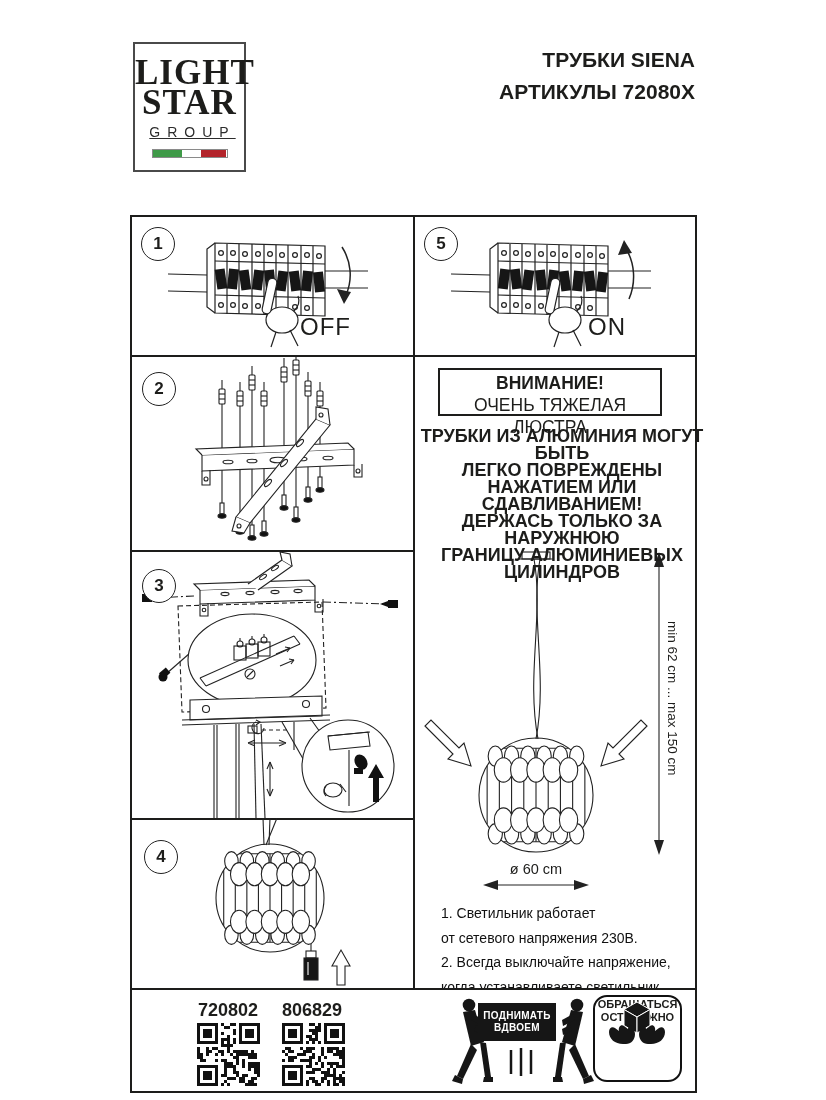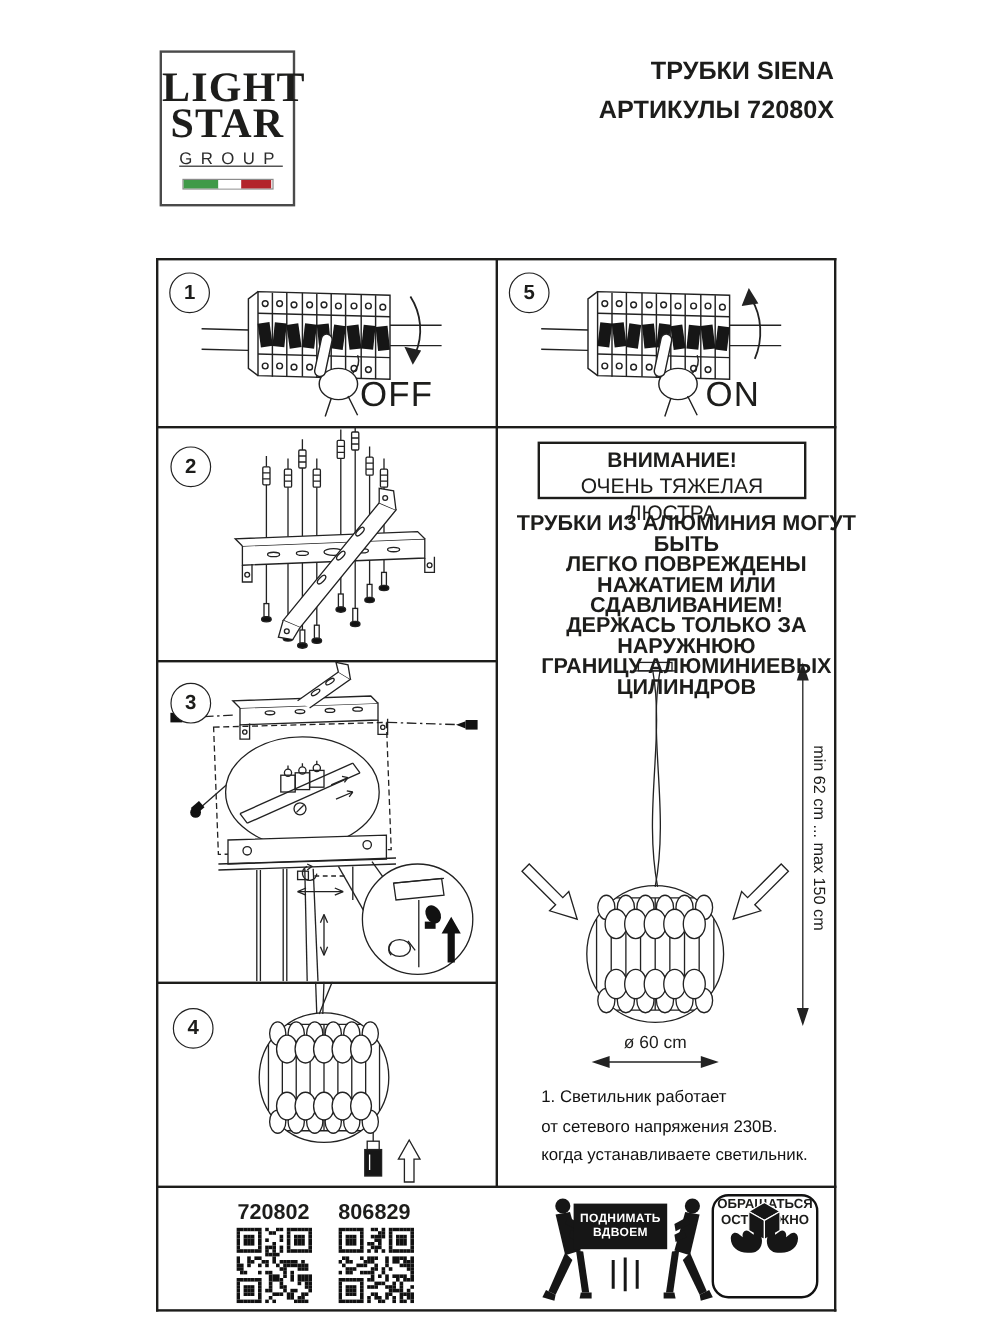--- a/index.html
+++ b/index.html
@@ -21,21 +21,21 @@
   .instr-line{font-weight:700;font-size:24px;line-height:30px;letter-spacing:1.2px;}
   
   #sheet{position:absolute;left:130px;top:215px;width:567px;height:878px;}
   .hl,.vl{position:absolute;background:#1d1d1b;}
   .hl{height:2px;} .vl{width:2px;}
   .panel{position:absolute;overflow:hidden;}
   .num{position:absolute;width:32px;height:32px;border:1.7px solid #222;border-radius:50%;
        display:flex;align-items:center;justify-content:center;font-size:17px;font-weight:600;
        background:#fff;z-index:3;}
   .panel svg{position:absolute;left:0;top:0;}
-  .state-label{position:absolute;font-size:29px;letter-spacing:1px;color:#1d1d1b;z-index:3;}
+  .state-label{position:absolute;font-size:24px;letter-spacing:1px;color:#1d1d1b;z-index:3;}
   
   #warn-box{position:absolute;left:30px;top:13px;width:224px;height:48px;border:2px solid #1d1d1b;
         box-sizing:border-box;text-align:center;padding-top:2px;z-index:3;background:#fff;}
   #warn-title{font-size:17.5px;font-weight:800;line-height:22px;}
   #warn-sub{font-size:17.5px;font-weight:400;line-height:22px;}
   #warn-text{position:absolute;left:0;top:73px;width:100%;text-align:center;z-index:3;}
   .warn-line{font-size:18px;font-weight:700;line-height:17px;}
   .dim-v{position:absolute;left:257px;top:266px;writing-mode:vertical-rl;font-size:13.5px;z-index:3;}
   .dim-h{position:absolute;left:64px;top:506px;width:128px;text-align:center;font-size:14.5px;z-index:3;}
   #notes{position:absolute;left:33px;top:546px;width:240px;z-index:3;}
@@ -455,21 +455,21 @@
             <ellipse cx="178.57142857142856" cy="116.72" rx="6.75" ry="9.642857142857142" fill="#fff"></ellipse>
             <ellipse cx="109.14285714285714" cy="103.76" rx="8.678571428571429" ry="11.571428571428571" fill="#fff"></ellipse>
             <ellipse cx="124.57142857142857" cy="103.76" rx="8.678571428571429" ry="11.571428571428571" fill="#fff"></ellipse>
             <ellipse cx="140" cy="103.76" rx="8.678571428571429" ry="11.571428571428571" fill="#fff"></ellipse>
             <ellipse cx="155.42857142857142" cy="103.76" rx="8.678571428571429" ry="11.571428571428571" fill="#fff"></ellipse>
             <ellipse cx="170.85714285714286" cy="103.76" rx="8.678571428571429" ry="11.571428571428571" fill="#fff"></ellipse>
           </g>
         </svg>
     </div>
 
-    <div class="panel" style="left:288px;top:140px;width:308px;height:633px">
+    <div class="panel" style="left:278px;top:140px;width:308px;height:633px">
       <svg id="svg-right" width="284" height="633" viewBox="0 0 284 633">
           <g stroke="#222" stroke-width="1.1" fill="none">
             <line x1="79.14285714285714" y1="410.64051104265036" x2="79.14285714285714" y2="469.35948895734964"></line>
             <line x1="91.35714285714286" y1="396.33879272846247" x2="91.35714285714286" y2="483.66120727153753"></line>
             <line x1="103.57142857142857" y1="393.26" x2="103.57142857142857" y2="486.74"></line>
             <line x1="115.78571428571429" y1="393.26" x2="115.78571428571429" y2="486.74"></line>
             <line x1="128" y1="393.26" x2="128" y2="486.74"></line>
             <line x1="140.21428571428572" y1="393.26" x2="140.21428571428572" y2="486.74"></line>
             <line x1="152.42857142857142" y1="393.26" x2="152.42857142857142" y2="486.74"></line>
             <line x1="164.64285714285714" y1="396.33879272846247" x2="164.64285714285714" y2="483.66120727153753"></line>
@@ -526,20 +526,21 @@
         <div class="warn-line">ЛЕГКО ПОВРЕЖДЕНЫ</div>
         <div class="warn-line">НАЖАТИЕМ ИЛИ СДАВЛИВАНИЕМ!</div>
         <div class="warn-line">ДЕРЖАСЬ ТОЛЬКО ЗА НАРУЖНЮЮ</div>
         <div class="warn-line">ГРАНИЦУ АЛЮМИНИЕВЫХ ЦИЛИНДРОВ</div>
       </div>
       <div class="dim-v">min 62 cm ... max 150 cm</div>
       <div class="dim-h">ø 60 cm</div>
       <div id="notes">
         <div class="note-line">1. Светильник работает</div>
         <div class="note-line">от сетевого напряжения 230В.</div>
+        <div class="note-line">2. Всегда выключайте напряжение,</div>
         <div class="note-line">когда устанавливаете светильник.</div>
       </div>
     </div>
 
     <div class="panel" style="left:0;top:773px;width:567px;height:103px">
       <div class="code-label" style="left:60px">720802</div>
       <div class="code-label" style="left:144px">806829</div>
       <div class="qr" id="qr0" style="left:67px">
           <svg width="63" height="63" viewBox="0 0 63 63">
             <rect width="63" height="63" fill="#fff"></rect>

